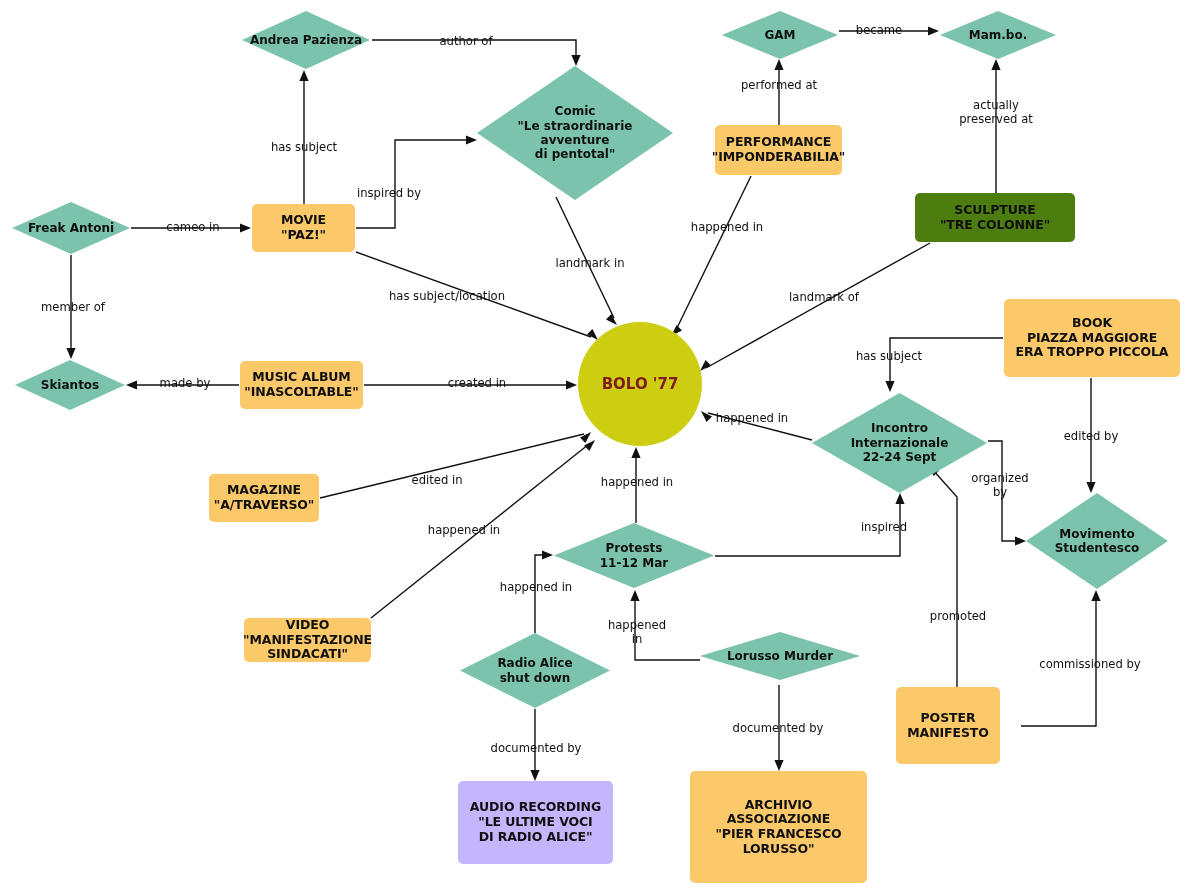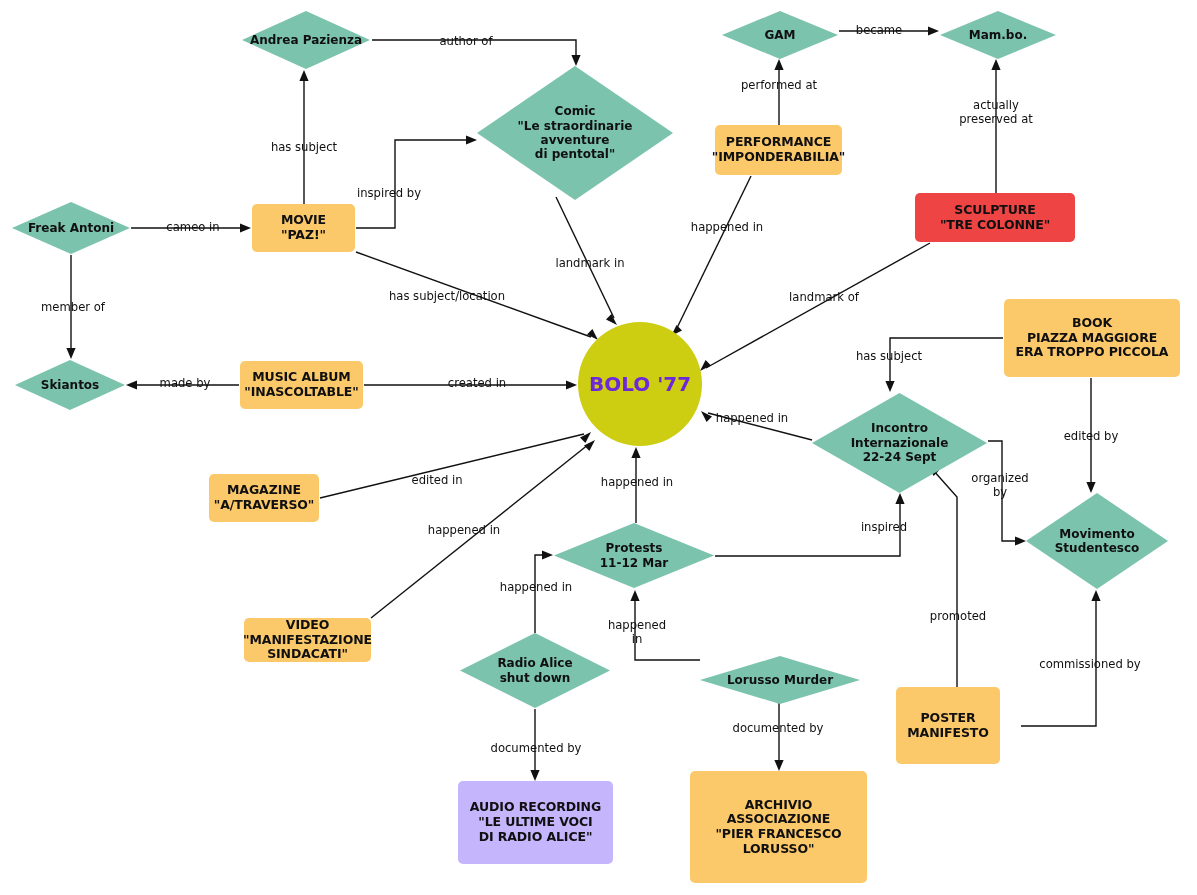--- a/index.html
+++ b/index.html
@@ -74,22 +74,22 @@
     white-space: pre-line;
   }
   .node-circle {
     position: absolute;
     border-radius: 50%;
     background: #CDCD11;
     display: flex;
     align-items: center;
     justify-content: center;
     font-weight: bold;
-    font-size: 20px;
-    color: #6d28d9;
+    font-size: 15px;
+    color: #7f1d1d;
   }
   .edge-label {
     position: absolute;
     font-size: 11.6px;
     color: #101010;
     white-space: pre-line;
     text-align: center;
     line-height: 1.2;
     background: transparent;
     transform: translate(-50%, -50%);
@@ -215,21 +215,21 @@
         <div class="node-diamond-label">GAM</div>
       </div>
       <div class="node-diamond-wrap" style="left: 940px; top: 11px; width: 116px; height: 48px;">
         <div class="node-diamond-shape" style="background: rgb(123, 195, 172);"></div>
         <div class="node-diamond-label">Mam.bo.</div>
       </div>
       <div class="node node-box" style="left: 715px; top: 125px; width: 127px; height: 50px; background: rgb(251, 200, 106);">
         <span class="box-text">PERFORMANCE
 "IMPONDERABILIA"</span>
       </div>
-      <div class="node node-box" style="left: 915px; top: 193px; width: 160px; height: 49px; background: #ef4444;">
+      <div class="node node-box" style="left: 915px; top: 193px; width: 160px; height: 49px; background: #4d7c0f;">
         <span class="box-text">SCULPTURE
 "TRE COLONNE"</span>
       </div>
       <div class="node-diamond-wrap" style="left: 12px; top: 202px; width: 118px; height: 52px;">
         <div class="node-diamond-shape" style="background: rgb(123, 195, 172);"></div>
         <div class="node-diamond-label">Freak Antoni</div>
       </div>
       <div class="node node-box" style="left: 252px; top: 204px; width: 103px; height: 48px; background: rgb(251, 200, 106);">
         <span class="box-text">MOVIE
 "PAZ!"</span>
@@ -273,21 +273,21 @@
       <div class="node node-box" style="left: 244px; top: 618px; width: 127px; height: 44px; background: rgb(251, 200, 106);">
         <span class="box-text">VIDEO
 "MANIFESTAZIONE
 SINDACATI"</span>
       </div>
       <div class="node-diamond-wrap" style="left: 460px; top: 633px; width: 150px; height: 75px;">
         <div class="node-diamond-shape" style="background: rgb(123, 195, 172);"></div>
         <div class="node-diamond-label">Radio Alice
 shut down</div>
       </div>
-      <div class="node-diamond-wrap" style="left: 700px; top: 656px; width: 160px; height: 48px;">
+      <div class="node-diamond-wrap" style="left: 700px; top: 632px; width: 160px; height: 48px;">
         <div class="node-diamond-shape" style="background: rgb(123, 195, 172);"></div>
         <div class="node-diamond-label">Lorusso Murder</div>
       </div>
       <div class="node node-box" style="left: 896px; top: 687px; width: 104px; height: 77px; background: rgb(251, 200, 106);">
         <span class="box-text">POSTER
 MANIFESTO</span>
       </div>
       <div class="node node-box" style="left: 458px; top: 781px; width: 155px; height: 83px; background: #c4b5fd;">
         <span class="box-text">AUDIO RECORDING
 "LE ULTIME VOCI

